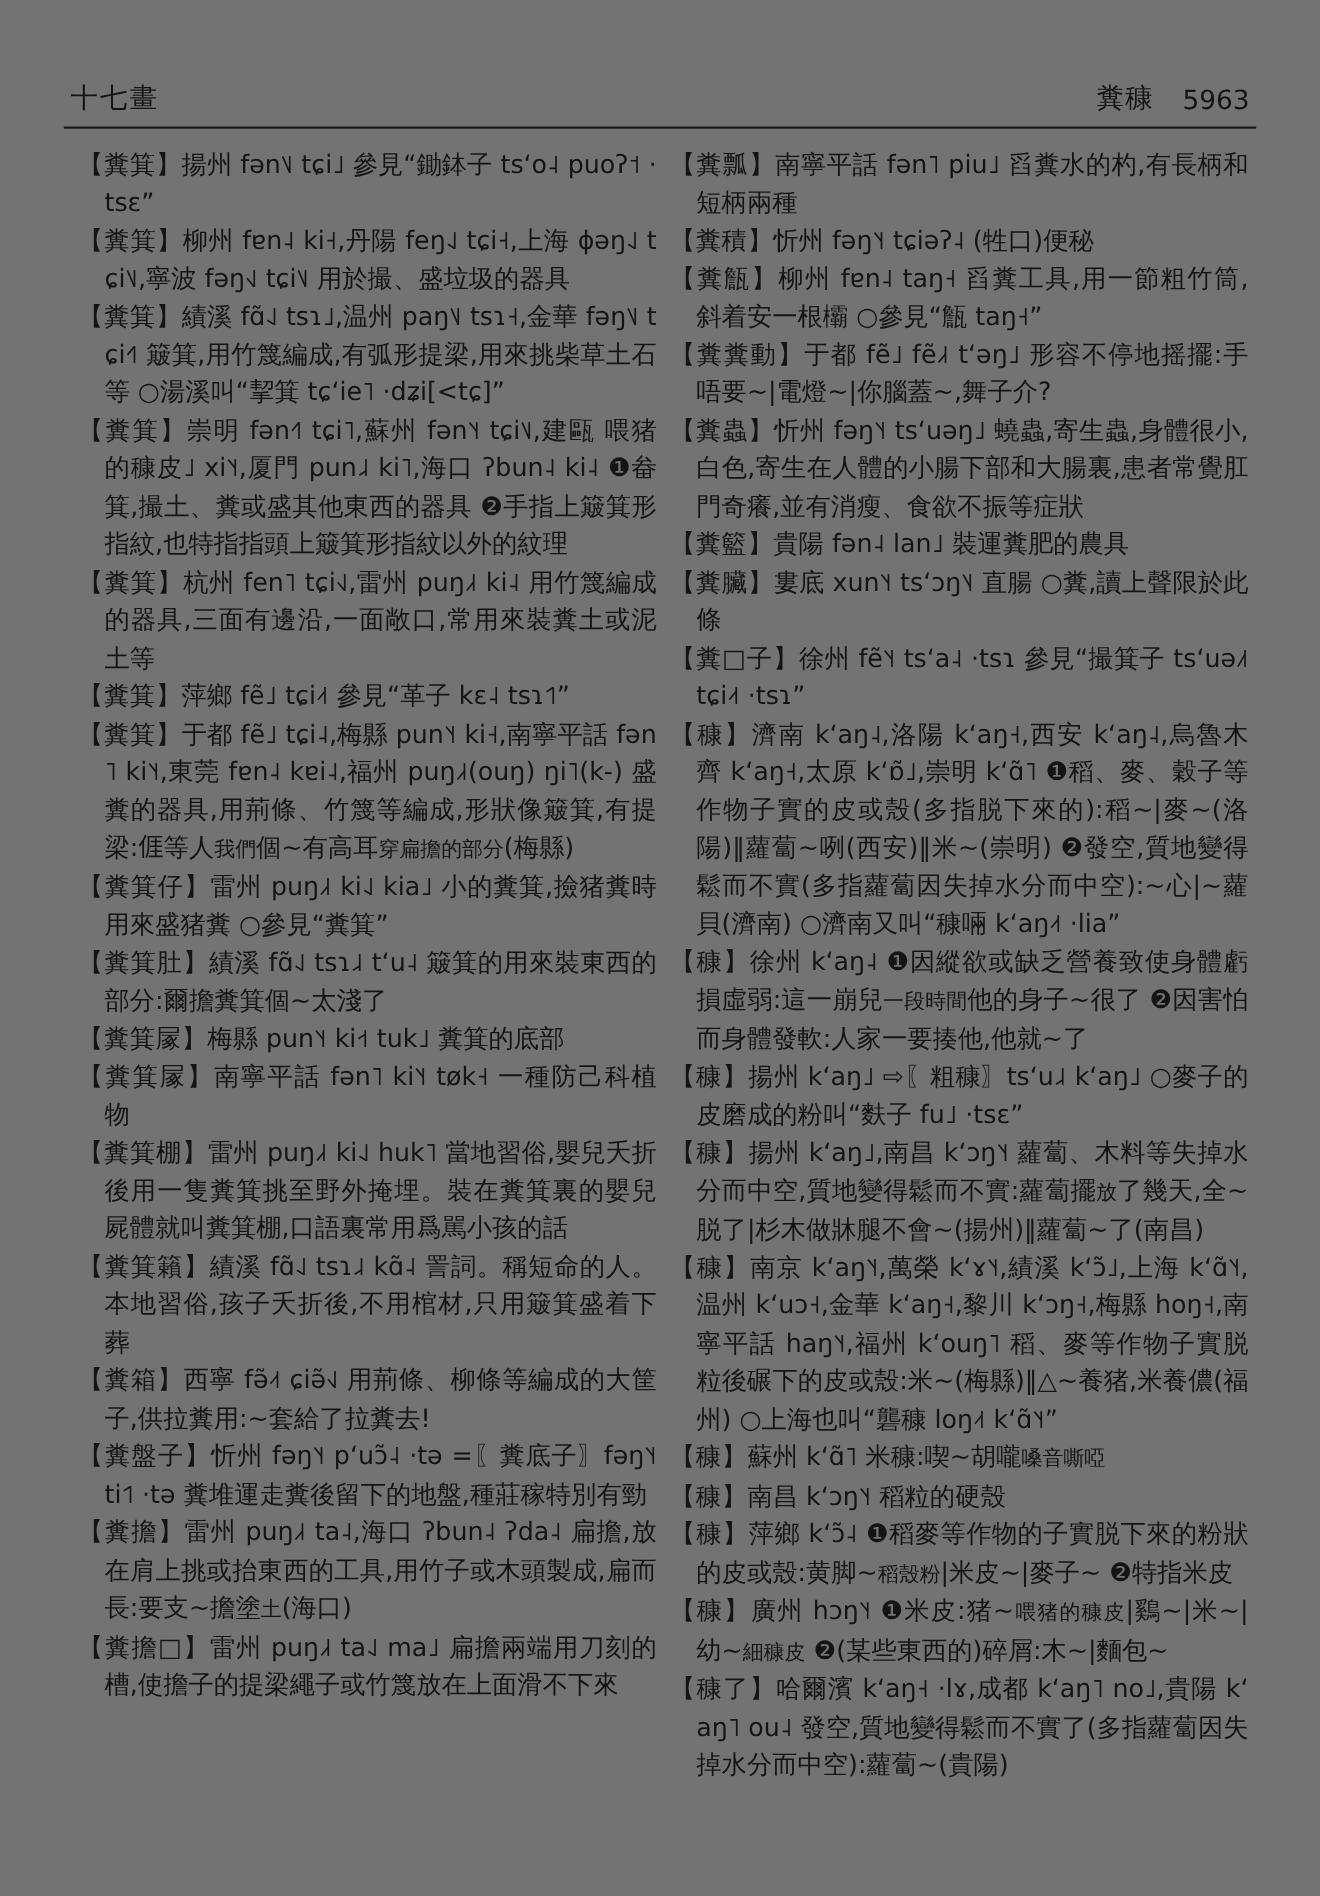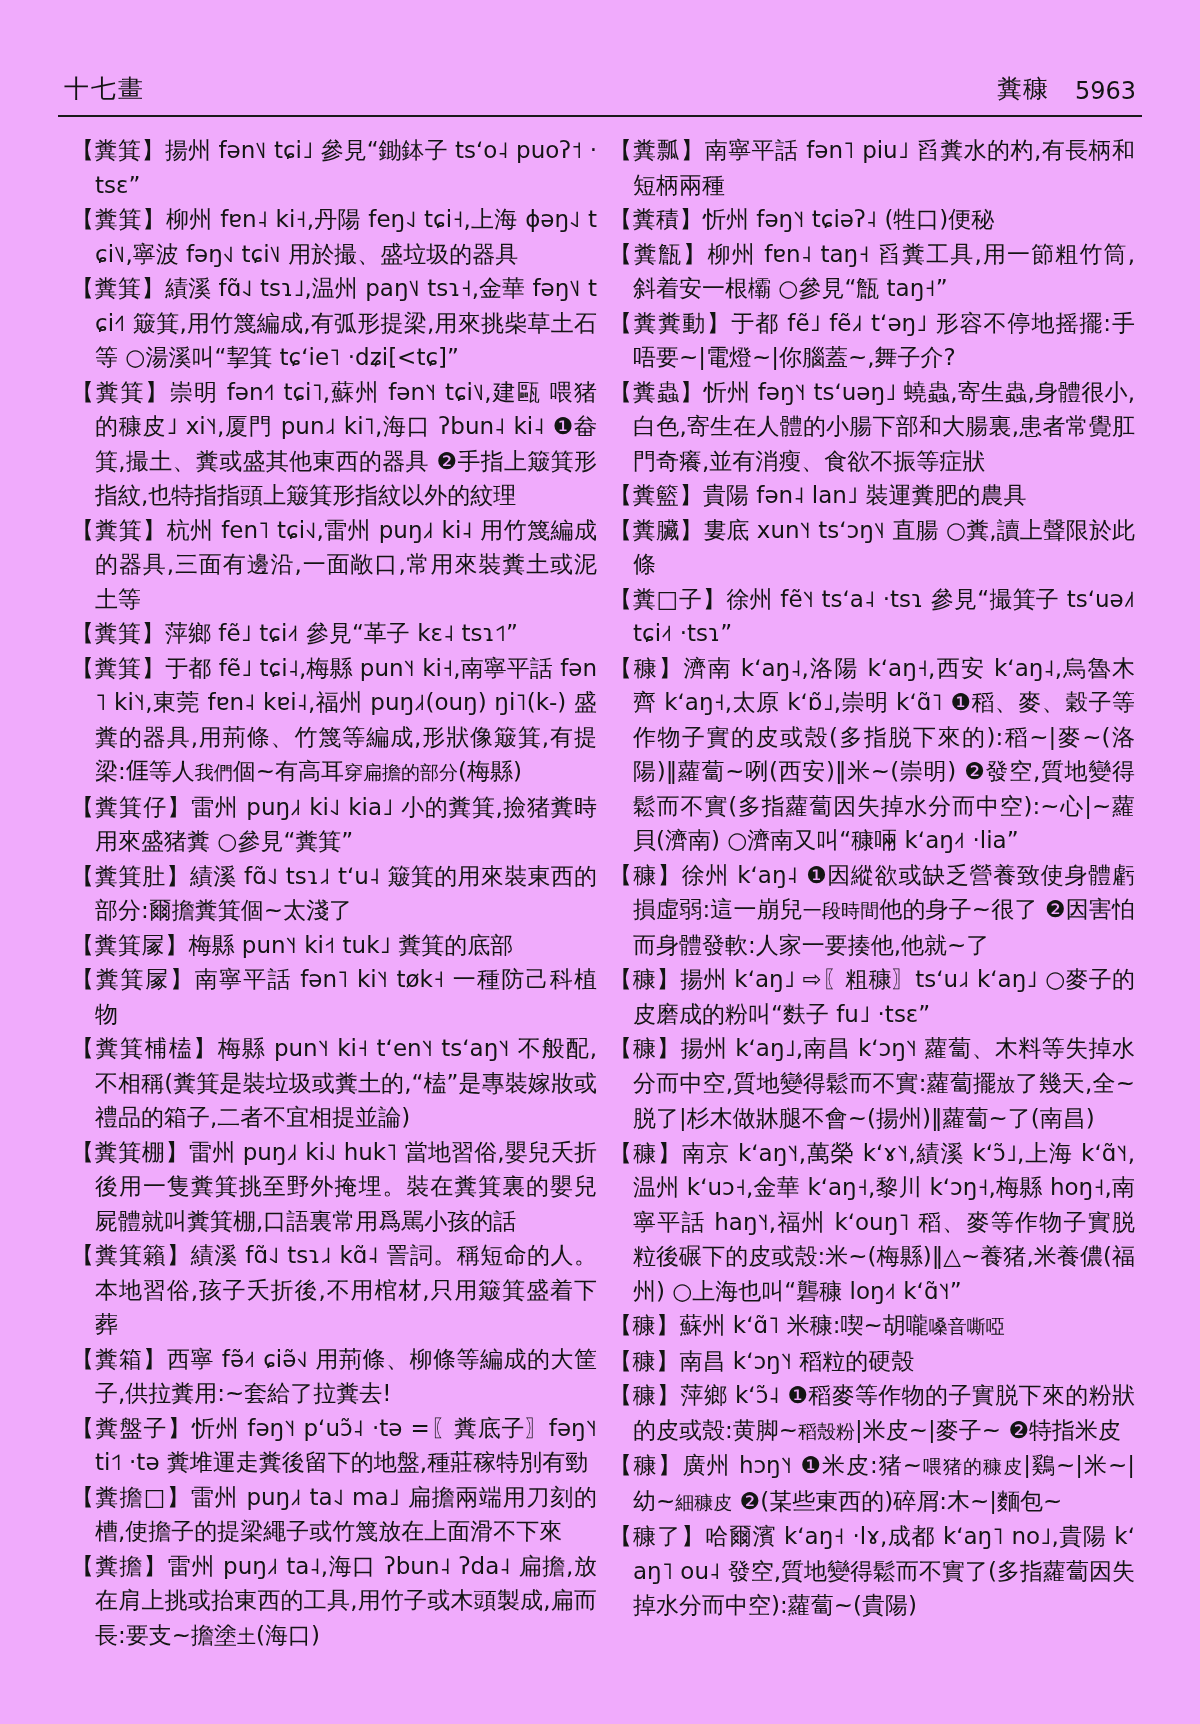--- a/index.html
+++ b/index.html
@@ -1,20 +1,20 @@
 <!DOCTYPE html>
 <html><head>
 <meta charset="utf-8">
 <style>
   * { margin:0; padding:0; box-sizing:border-box; }
   html,body { background:#e8e8e4; }
   .page {
     position:relative;
     width:1200px; height:1724px;
-    background:#f0abfc;
+    background:#737373;
     color:#141414;
     font-family:"DejaVu Sans", sans-serif;
     overflow:hidden;
     margin:0 auto;
   }
   .page-header {
     display:flex; justify-content:space-between; align-items:baseline;
     padding:0 64px; margin-top:72px;
     font-size:25px; letter-spacing:2px;
   }
@@ -52,27 +52,26 @@
         <p class="entry"><span class="head">【糞箕】</span><span>柳州 fɐn˨ ki˧,丹陽 feŋ˨˩ tɕi˧,上海 ɸəŋ˨˩ tɕi˥˩,寧波 fəŋ˧˩ tɕi˥˩ 用於撮、盛垃圾的器具</span></p>
         <p class="entry"><span class="head">【糞箕】</span><span>績溪 fɑ̃˨˩ tsɿ˩,温州 paŋ˥˩ tsɿ˧,金華 fəŋ˥˩ tɕi˧˥ 簸箕,用竹篾編成,有弧形提梁,用來挑柴草土石等 ○湯溪叫“挈箕 tɕʻie˥ ·dʑi[&lt;tɕ]”</span></p>
         <p class="entry"><span class="head">【糞箕】</span><span>崇明 fən˧˥ tɕi˥,蘇州 fən˥˧ tɕi˥˩,建甌 喂猪的穅皮˩ xi˥˧,厦門 pun˩˨ ki˥,海口 ʔbun˨ ki˨ ❶畚箕,撮土、糞或盛其他東西的器具 ❷手指上簸箕形指紋,也特指指頭上簸箕形指紋以外的紋理</span></p>
         <p class="entry"><span class="head">【糞箕】</span><span>杭州 fen˥ tɕi˧˩,雷州 puŋ˩˧ ki˨ 用竹篾編成的器具,三面有邊沿,一面敞口,常用來裝糞土或泥土等</span></p>
         <p class="entry"><span class="head">【糞箕】</span><span>萍鄉 fẽ˩ tɕi˨˦ 參見“革子 kɛ˨ tsɿ˦˥”</span></p>
         <p class="entry"><span class="head">【糞箕】</span><span>于都 fẽ˩ tɕi˨,梅縣 pun˥˧ ki˧,南寧平話 fən˥ ki˥˧,東莞 fɐn˨ kɐi˨,福州 puŋ˩˧(ouŋ) ŋi˥(k-) 盛糞的器具,用荊條、竹篾等編成,形狀像簸箕,有提梁:𠊎等人</span><span class="gloss-small">我們</span><span>個~有高耳</span><span class="gloss-small">穿扁擔的部分</span><span>(梅縣)</span></p>
         <p class="entry"><span class="head">【糞箕仔】</span><span>雷州 puŋ˩˧ ki˨˩ kia˩ 小的糞箕,撿猪糞時用來盛猪糞 ○參見“糞箕”</span></p>
         <p class="entry"><span class="head">【糞箕肚】</span><span>績溪 fɑ̃˨˩ tsɿ˩˨ tʻu˨ 簸箕的用來裝東西的部分:爾擔糞箕個~太淺了</span></p>
         <p class="entry"><span class="head">【糞箕㞘】</span><span>梅縣 pun˥˧ ki˧˦ tuk˩ 糞箕的底部</span></p>
         <p class="entry"><span class="head">【糞箕㞘】</span><span>南寧平話 fən˥ ki˥˧ tøk˧ 一種防己科植物</span></p>
-        <p class="entry"><span class="head">【糞箕㭪榼】</span><span>梅縣 pun˥˧ ki˧ tʻen˥˧ tsʻaŋ˥˧ 不般配,不相稱(糞箕是裝垃圾或糞土的,“榼”是專裝嫁妝或禮品的箱子,二者不宜相提並論)</span></p>
         <p class="entry"><span class="head">【糞箕棚】</span><span>雷州 puŋ˩˧ ki˨˩ huk˥ 當地習俗,嬰兒夭折後用一隻糞箕挑至野外掩埋。裝在糞箕裏的嬰兒屍體就叫糞箕棚,口語裏常用爲駡小孩的話</span></p>
         <p class="entry"><span class="head">【糞箕籟】</span><span>績溪 fɑ̃˨˩ tsɿ˩˨ kɑ̃˨ 詈詞。稱短命的人。本地習俗,孩子夭折後,不用棺材,只用簸箕盛着下葬</span></p>
         <p class="entry"><span class="head">【糞箱】</span><span>西寧 fə̃˨˦ ɕiə̃˧˩ 用荊條、柳條等編成的大筐子,供拉糞用:~套給了拉糞去!</span></p>
         <p class="entry"><span class="head">【糞盤子】</span><span>忻州 fəŋ˥˧ pʻuɔ̃˨ ·tə =〖糞底子〗fəŋ˥˧ ti˦˥ ·tə 糞堆運走糞後留下的地盤,種莊稼特別有勁</span></p>
+        <p class="entry"><span class="head">【糞擔】</span><span>雷州 puŋ˩˧ ta˨,海口 ʔbun˨ ʔda˨ 扁擔,放在肩上挑或抬東西的工具,用竹子或木頭製成,扁而長:要支~擔塗</span><span class="gloss-small">土</span><span>(海口)</span></p>
         <p class="entry"><span class="head">【糞擔□】</span><span>雷州 puŋ˩˧ ta˨˩ ma˩ 扁擔兩端用刀刻的槽,使擔子的提梁繩子或竹篾放在上面滑不下來</span></p>
-        <p class="entry"><span class="head">【糞擔】</span><span>雷州 puŋ˩˧ ta˨,海口 ʔbun˨ ʔda˨ 扁擔,放在肩上挑或抬東西的工具,用竹子或木頭製成,扁而長:要支~擔塗</span><span class="gloss-small">土</span><span>(海口)</span></p>
       </div>
     <div class="col">
         <p class="entry"><span class="head">【糞瓢】</span><span>南寧平話 fən˥ piu˩ 舀糞水的杓,有長柄和短柄兩種</span></p>
         <p class="entry"><span class="head">【糞積】</span><span>忻州 fəŋ˥˧ tɕiəʔ˨ (牲口)便秘</span></p>
         <p class="entry"><span class="head">【糞甔】</span><span>柳州 fɐn˨ taŋ˧ 舀糞工具,用一節粗竹筒,斜着安一根欛 ○參見“甔 taŋ˧”</span></p>
         <p class="entry"><span class="head">【糞糞動】</span><span>于都 fẽ˩ fẽ˩˧ tʻəŋ˩ 形容不停地摇擺:手唔要~|電燈~|你腦蓋~,舞子介?</span></p>
         <p class="entry"><span class="head">【糞蟲】</span><span>忻州 fəŋ˥˧ tsʻuəŋ˩ 蟯蟲,寄生蟲,身體很小,白色,寄生在人體的小腸下部和大腸裏,患者常覺肛門奇癢,並有消瘦、食欲不振等症狀</span></p>
         <p class="entry"><span class="head">【糞籃】</span><span>貴陽 fən˨ lan˩ 裝運糞肥的農具</span></p>
         <p class="entry"><span class="head">【糞臟】</span><span>婁底 xun˥˧ tsʻɔŋ˥˨ 直腸 ○糞,讀上聲限於此條</span></p>
         <p class="entry"><span class="head">【糞□子】</span><span>徐州 fẽ˥˧ tsʻa˨ ·tsɿ 參見“撮箕子 tsʻuə˩˦ tɕi˨˦ ·tsɿ”</span></p>

